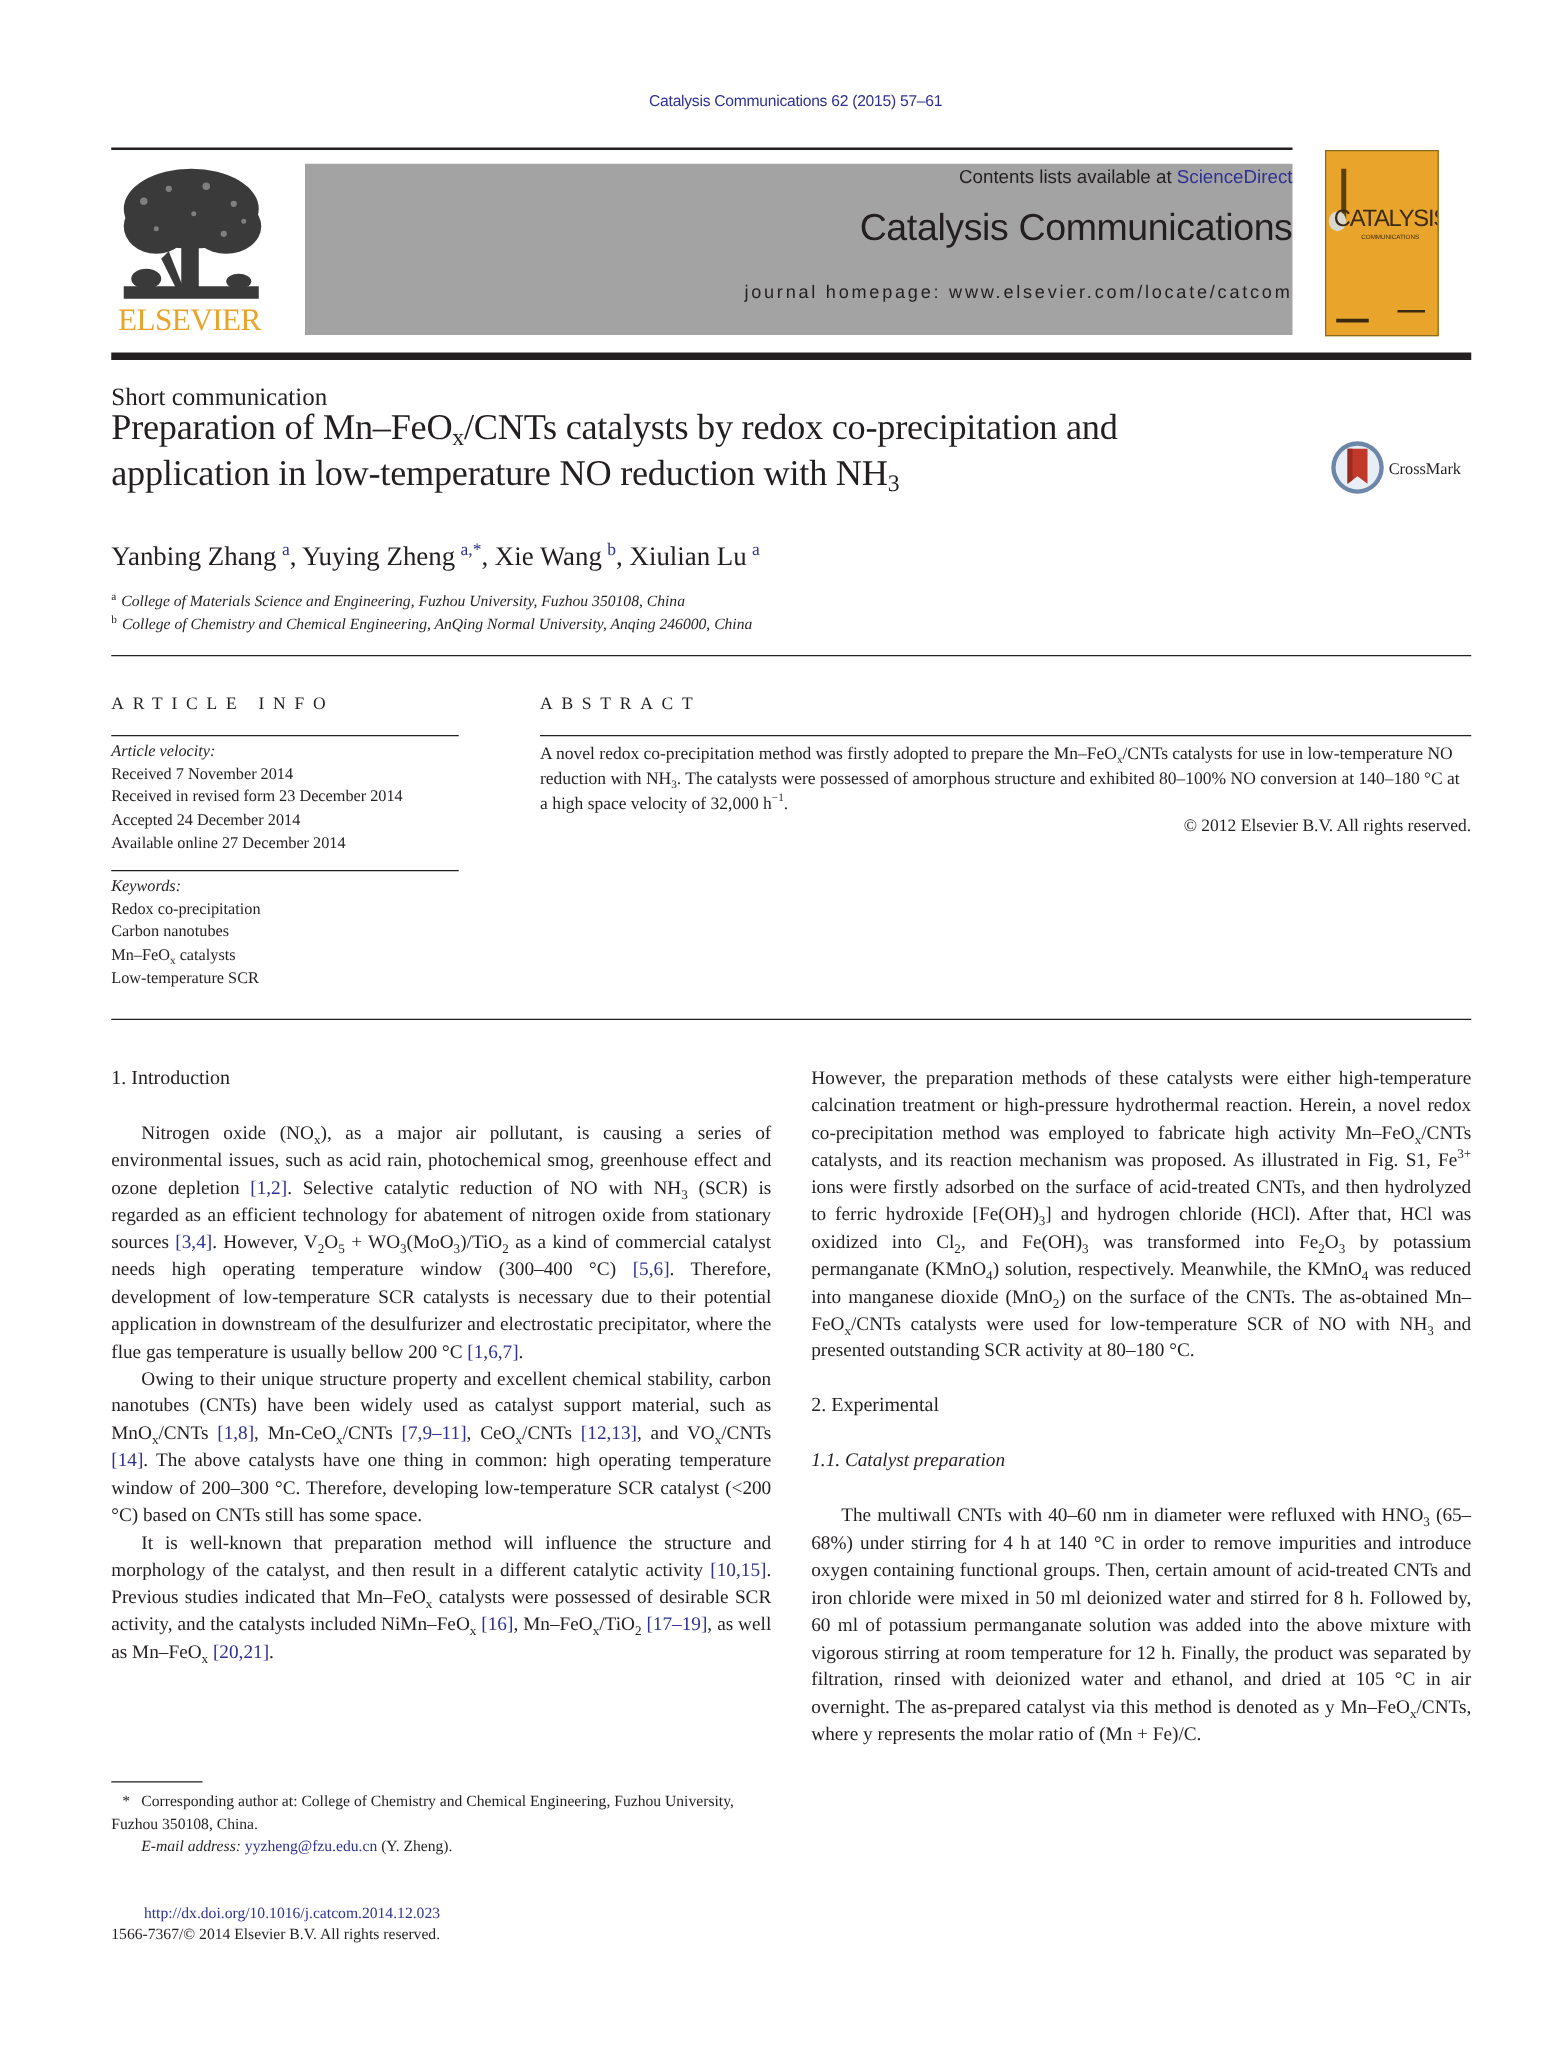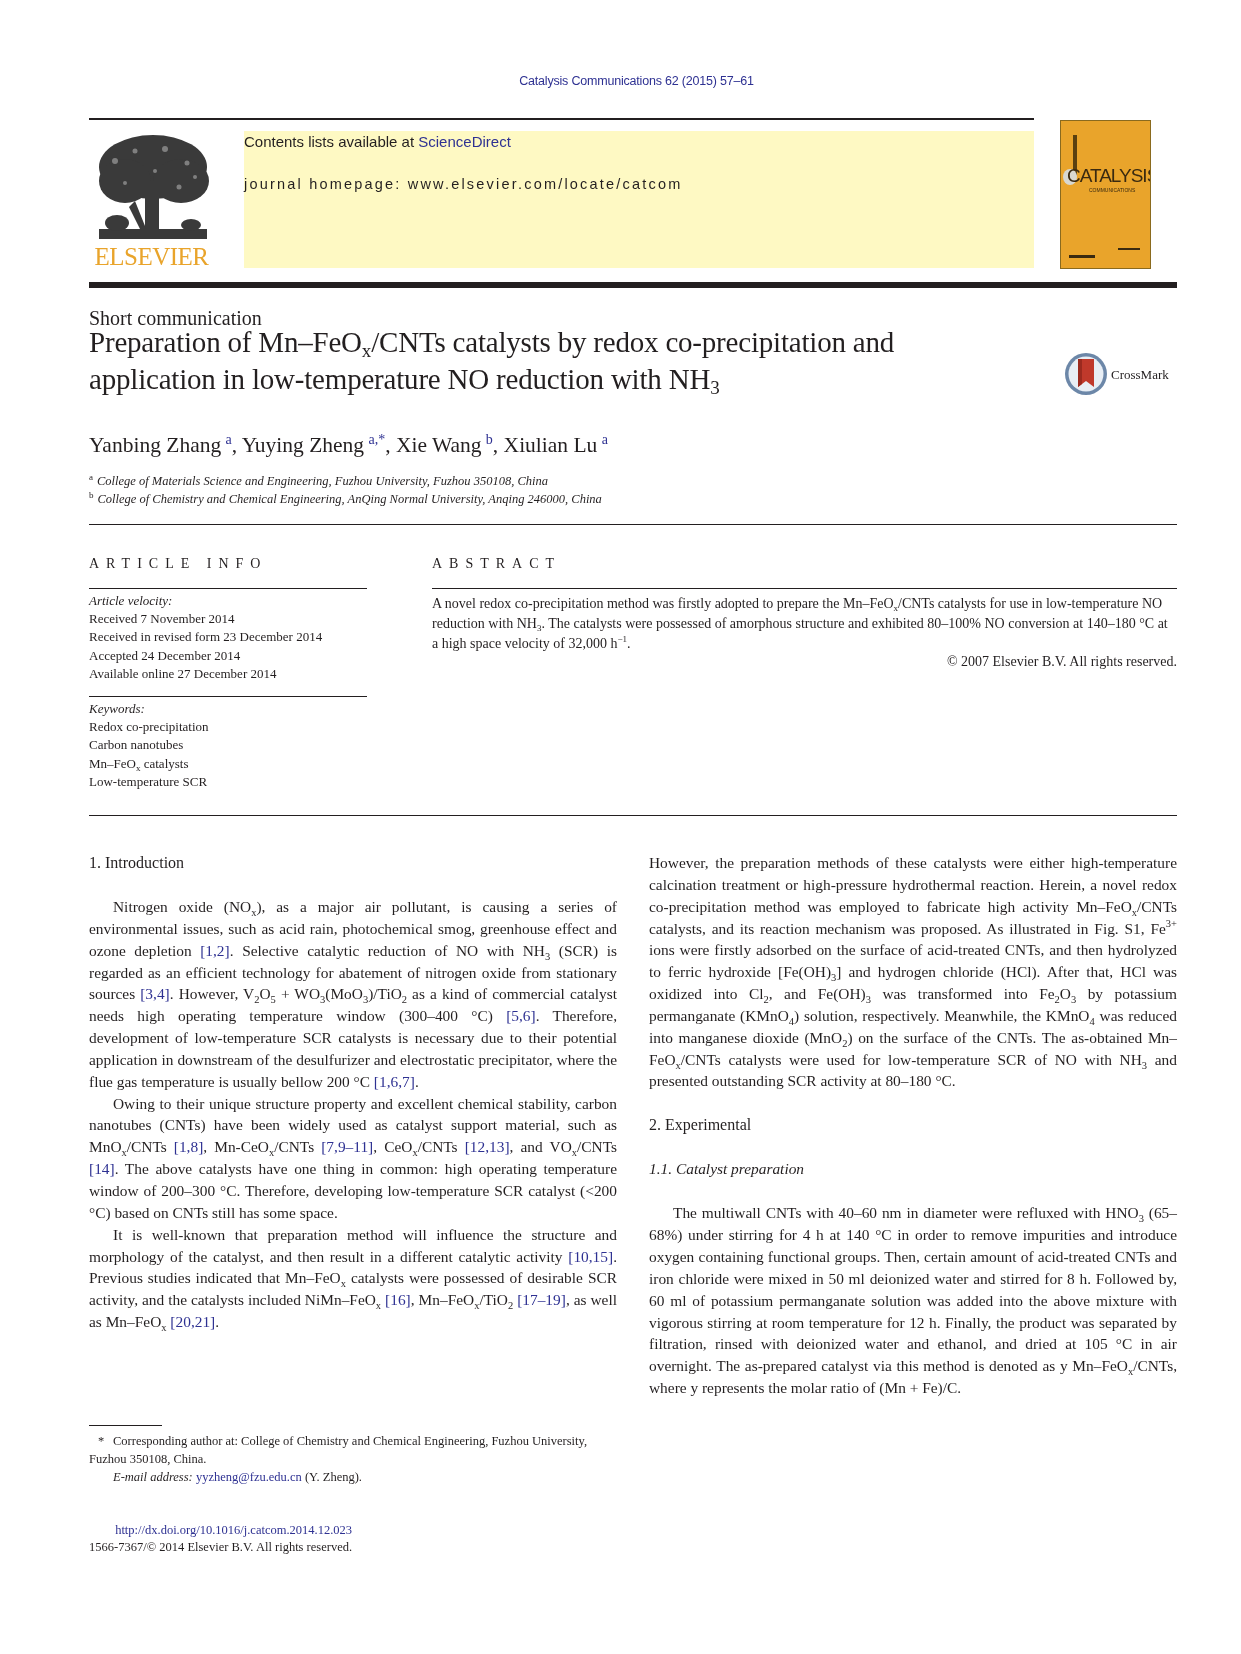--- a/index.html
+++ b/index.html
@@ -10,21 +10,21 @@
   .running-head { position: absolute; top: 74px; left: 0; width: 1273px; text-align: center;
     font-family: "Liberation Sans", sans-serif; font-size: 12.5px; color: #2e3192; letter-spacing: -0.2px; }
 
   .masthead-rule-top { position: absolute; top: 118px; left: 89px; width: 945px; height: 2px; background: #231f20; }
 
   .elsevier-logo { position: absolute; top: 131px; left: 89px; width: 125px; height: 140px; }
   .elsevier-logo .tree { position: absolute; top: 0; left: 6px; width: 116px; height: 112px; }
   .elsevier-logo .wordmark { position: absolute; top: 112px; left: 0; width: 125px; text-align: center;
     font-family: "Liberation Serif", serif; font-size: 25px; color: #e9a42b; letter-spacing: -0.5px; }
 
-  .journal-banner { position: absolute; top: 131px; left: 244px; width: 790px; height: 137px; background: #fef9c3; text-align: left; }
+  .journal-banner { position: absolute; top: 131px; left: 244px; width: 790px; height: 137px; background: #a3a3a3; text-align: right; }
   .journal-banner .contents { margin-top: 2px; font-family: "Liberation Sans", sans-serif; font-size: 15px; color: #231f20; }
   .journal-banner .journal-name { margin-top: 16px; font-family: "Liberation Sans", sans-serif; font-size: 30px; color: #231f20; letter-spacing: -0.3px; }
   .journal-banner .homepage { margin-top: 26px; font-family: "Liberation Sans", sans-serif; font-size: 14.5px; letter-spacing: 2.2px; color: #231f20; }
 
   .cover { position: absolute; top: 120px; left: 1060px; width: 91px; height: 149px; background: #e9a42b; border: 1px solid #8a6a1e; overflow: hidden; }
   .cover .cover-title { position: absolute; top: 44px; left: 6px; font-family: "Liberation Sans", sans-serif; font-size: 19px; color: #3a2a10; letter-spacing: -1px; }
   .cover .cover-sub { position: absolute; top: 66px; left: 28px; font-family: "Liberation Sans", sans-serif; font-size: 5px; color: #3a2a10; }
   .cover .cover-spine { position: absolute; top: 14px; left: 12px; width: 4px; height: 40px; background: #5a4010; }
   .cover .cover-circle { position: absolute; top: 48px; left: 2px; width: 14px; height: 16px; border-radius: 50%; background: #d8d8d0; }
   .cover .cover-bar { position: absolute; bottom: 10px; left: 8px; width: 26px; height: 3px; background: #3a2a10; }
@@ -117,20 +117,21 @@
         <circle cx="84" cy="56" r="2.5"></circle>
       <circle cx="60" cy="40" r="2"></circle>
         <circle cx="100" cy="46" r="2"></circle>
     </g>
   </svg>
   <div class="wordmark">ELSEVIER</div>
 </div>
 
 <div class="journal-banner">
   <div class="contents"><span>Contents lists available at </span><a class="link">ScienceDirect</a></div>
+  <div class="journal-name">Catalysis Communications</div>
   <div class="homepage">journal homepage: www.elsevier.com/locate/catcom</div>
 </div>
 
 <div class="cover">
   <div class="cover-spine"></div>
   <div class="cover-circle"></div>
   <div class="cover-title">CATALYSIS</div>
   <div class="cover-sub">COMMUNICATIONS</div>
   <div class="cover-bar2"></div>
   <div class="cover-bar"></div>
@@ -181,21 +182,21 @@
   <div class="label">Keywords:</div>
   <div>Redox co-precipitation</div>
   <div>Carbon nanotubes</div>
   <div>Mn–FeO<sub>x</sub> catalysts</div>
   <div>Low-temperature SCR</div>
 </div>
 
 <div class="section-caps abstract-heading">ABSTRACT</div>
 <div class="abstract-rule"></div>
 <div class="abstract-text"><span>A novel redox co-precipitation method was firstly adopted to prepare the Mn–FeO</span><sub>x</sub><span>/CNTs catalysts for use in low-temperature NO reduction with NH</span><sub>3</sub><span>. The catalysts were possessed of amorphous structure and exhibited 80–100% NO conversion at 140–180 °C at a high space velocity of 32,000 h</span><sup>−1</sup>.</div>
-<div class="abstract-copy">© 2007 Elsevier B.V. All rights reserved.</div>
+<div class="abstract-copy">© 2012 Elsevier B.V. All rights reserved.</div>
 
 <div class="rule-before-body"></div>
 
 <div class="col col-left">
   <h2>1. Introduction</h2>
   <div class="gap-h2"></div>
   <p>Nitrogen oxide (NO<sub>x</sub>), as a major air pollutant, is causing a series of environmental issues, such as acid rain, photochemical smog, greenhouse effect and ozone depletion <a class="link">[1,2]</a>. Selective catalytic reduction of NO with NH<sub>3</sub> (SCR) is regarded as an efficient technology for abatement of nitrogen oxide from stationary sources <a class="link">[3,4]</a>. However, V<sub>2</sub>O<sub>5</sub> + WO<sub>3</sub>(MoO<sub>3</sub>)/TiO<sub>2</sub> as a kind of commercial catalyst needs high operating temperature window (300–400 °C) <a class="link">[5,6]</a>. Therefore, development of low-temperature SCR catalysts is necessary due to their potential application in downstream of the desulfurizer and electrostatic precipitator, where the flue gas temperature is usually bellow 200 °C <a class="link">[1,6,7]</a>.</p>
   <p>Owing to their unique structure property and excellent chemical stability, carbon nanotubes (CNTs) have been widely used as catalyst support material, such as MnO<sub>x</sub>/CNTs <a class="link">[1,8]</a>, Mn-CeO<sub>x</sub>/CNTs <a class="link">[7,9–11]</a>, CeO<sub>x</sub>/CNTs <a class="link">[12,13]</a>, and VO<sub>x</sub>/CNTs <a class="link">[14]</a>. The above catalysts have one thing in common: high operating temperature window of 200–300 °C. Therefore, developing low-temperature SCR catalyst (&lt;200 °C) based on CNTs still has some space.</p>
   <p>It is well-known that preparation method will influence the structure and morphology of the catalyst, and then result in a different catalytic activity <a class="link">[10,15]</a>. Previous studies indicated that Mn–FeO<sub>x</sub> catalysts were possessed of desirable SCR activity, and the catalysts included NiMn–FeO<sub>x</sub> <a class="link">[16]</a>, Mn–FeO<sub>x</sub>/TiO<sub>2</sub> <a class="link">[17–19]</a>, as well as Mn–FeO<sub>x</sub> <a class="link">[20,21]</a>.</p>
 </div>

